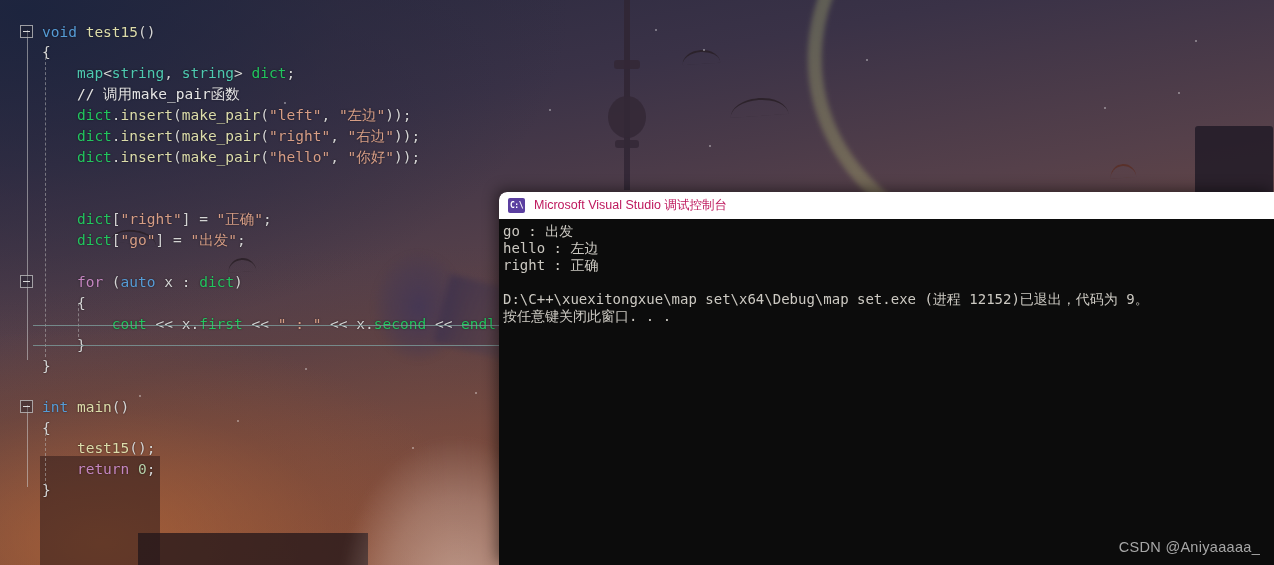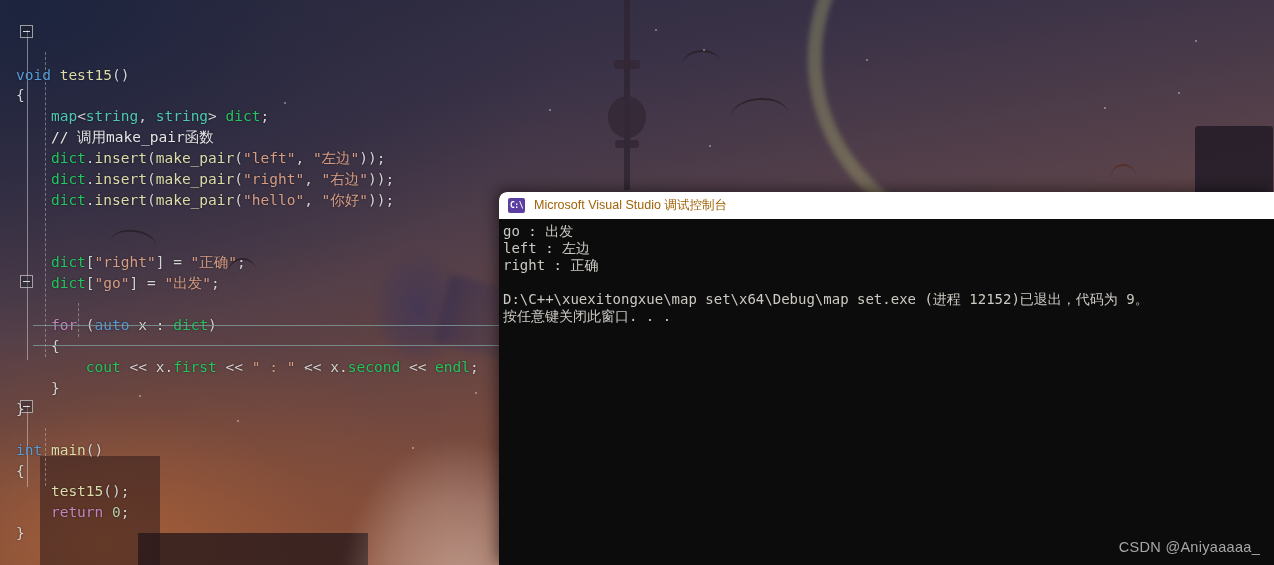--- a/index.html
+++ b/index.html
@@ -175,24 +175,23 @@
     width: 7px; height: 1px;
     background: rgba(225,225,225,0.95);
   }
   .indent-guide {
     position: absolute;
     width: 0;
     border-left: 1px dashed rgba(190,190,190,0.50);
   }
   .code-line {
     position: absolute;
-    left: 16px;
+    left: 42px;
     white-space: pre;
     text-shadow: 0 0 2px rgba(0,0,0,0.55);
-    margin-top: 43px;
   }
   .cur-line-box {
     position: absolute;
     left: 33px;
     width: 700px;
     height: 21px;
     border-top: 1px solid rgba(122,150,150,0.85);
     border-bottom: 1px solid rgba(122,150,150,0.85);
     box-sizing: border-box;
   }
@@ -242,21 +241,21 @@
     color: #ffffff;
     font-family: "DejaVu Sans Mono", monospace;
     font-size: 8px;
     font-weight: bold;
     line-height: 1;
     letter-spacing: -0.5px;
   }
   #console-title-text {
     font-family: "Liberation Sans", sans-serif;
     font-size: 12.5px;
-    color: #a16207;
+    color: #be185d;
   }
   #console-body {
     position: absolute;
     left: 0;
     top: 27px;
     right: 0;
     bottom: 0;
     background: #0c0c0c;
     padding: 4px 0 0 4px;
     box-sizing: border-box;
@@ -339,21 +338,21 @@
   <div id="console-window">
     <div id="console-titlebar">
       <div class="console-icon">
         <span>C:\</span>
       </div>
       <div id="console-title-text">Microsoft Visual Studio 调试控制台</div>
     </div>
     <div id="console-body">
       <div id="console-lines">
           <div class="console-line">go : 出发</div>
-          <div class="console-line">left : 左边</div>
+          <div class="console-line">hello : 左边</div>
           <div class="console-line">right : 正确</div>
           <div class="console-line console-gap"></div>
           <div class="console-line">D:\C++\xuexitongxue\map set\x64\Debug\map set.exe (进程 12152)已退出，代码为 9。</div>
           <div class="console-line">按任意键关闭此窗口. . .</div>
         </div>
     </div>
   </div>
 
   <div id="watermark">CSDN @Aniyaaaaa_</div>
 

